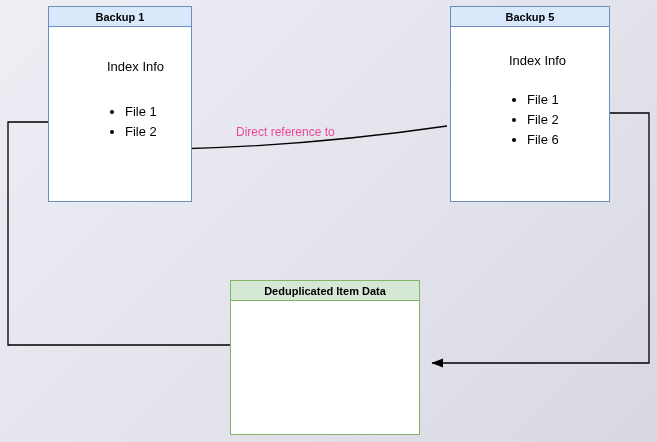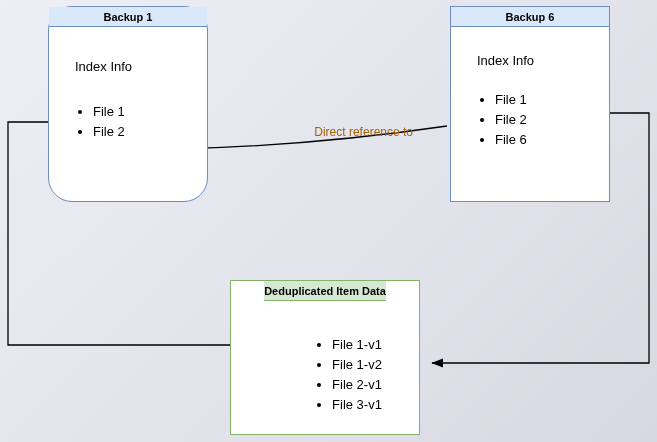--- a/index.html
+++ b/index.html
@@ -29,45 +29,45 @@
     align-items: center;
     justify-content: center;
     font-size: 11px;
     font-weight: bold;
     color: #000;
     border-bottom: 1px solid;
   }
   .blue  .node-header { background: #dae8fc; border-color: #6c8ebf; }
   .green .node-header { background: #d5e8d4; border-color: #82b366; }
 
-  .node-body { flex: 1; padding: 0 0 0 26px; font-size: 13px; color: #000; }
+  .node-body { flex: 1; padding: 0 0 0 26px; font-size: 13px; color: #000; margin-left: 32px; }
 
   .body-title { margin-top: 32px; }
 
   ul.file-list {
     list-style: disc;
     margin: 28px 0 0 18px;
     padding: 0;
   }
   ul.file-list li { line-height: 20px; font-size: 13px; }
 
-  #backup1 { left: 48px;  top: 6px;   width: 160px; height: 196px; border-radius: 24px; }
+  #backup1 { left: 48px;  top: 6px;   width: 144px; height: 196px; }
   #backup2 { left: 450px; top: 6px;   width: 160px; height: 196px; }
   #backup2 .body-title { margin-top: 26px; }
   #backup2 ul.file-list { margin-top: 22px; }
-  #dedup   { left: 230px; top: 280px; width: 190px; height: 155px; align-items: center; }
+  #dedup   { left: 230px; top: 280px; width: 190px; height: 155px; }
   #dedup .node-body { padding-left: 46px; }
   #dedup ul.file-list { margin-top: 34px; }
 
   .edge-label {
     position: absolute;
-    left: 248px; top: 124px; width: 165px;
-    text-align: right;
+    left: 236px; top: 124px; width: 165px;
+    text-align: left;
     font-size: 12px;
-    color: #a16207;
+    color: #ec4899;
     line-height: 16px;
   }
 </style>
 </head>
 <body>
 
 <div class="canvas">
 
   <svg class="connectors" width="657" height="442" viewBox="0 0 657 442">
     <defs>
@@ -88,40 +88,32 @@
     <div class="node-body">
       <div class="body-title">Index Info</div>
       <ul class="file-list">
           <li>File 1</li>
           <li>File 2</li>
         </ul>
     </div>
   </div>
 
   <div class="node blue" id="backup2">
-    <div class="node-header">Backup 6</div>
+    <div class="node-header">Backup 5</div>
     <div class="node-body">
       <div class="body-title">Index Info</div>
       <ul class="file-list">
           <li>File 1</li>
           <li>File 2</li>
           <li>File 6</li>
         </ul>
     </div>
   </div>
 
   <div class="node green" id="dedup">
     <div class="node-header">Deduplicated Item Data</div>
-    <div class="node-body">
-      <ul class="file-list">
-          <li>File 1-v1</li>
-          <li>File 1-v2</li>
-          <li>File 2-v1</li>
-          <li>File 3-v1</li>
-        </ul>
-    </div>
   </div>
 
   <div class="edge-label">
     <div>Direct reference to</div>
   </div>
 
 </div>
 
 </body></html>

